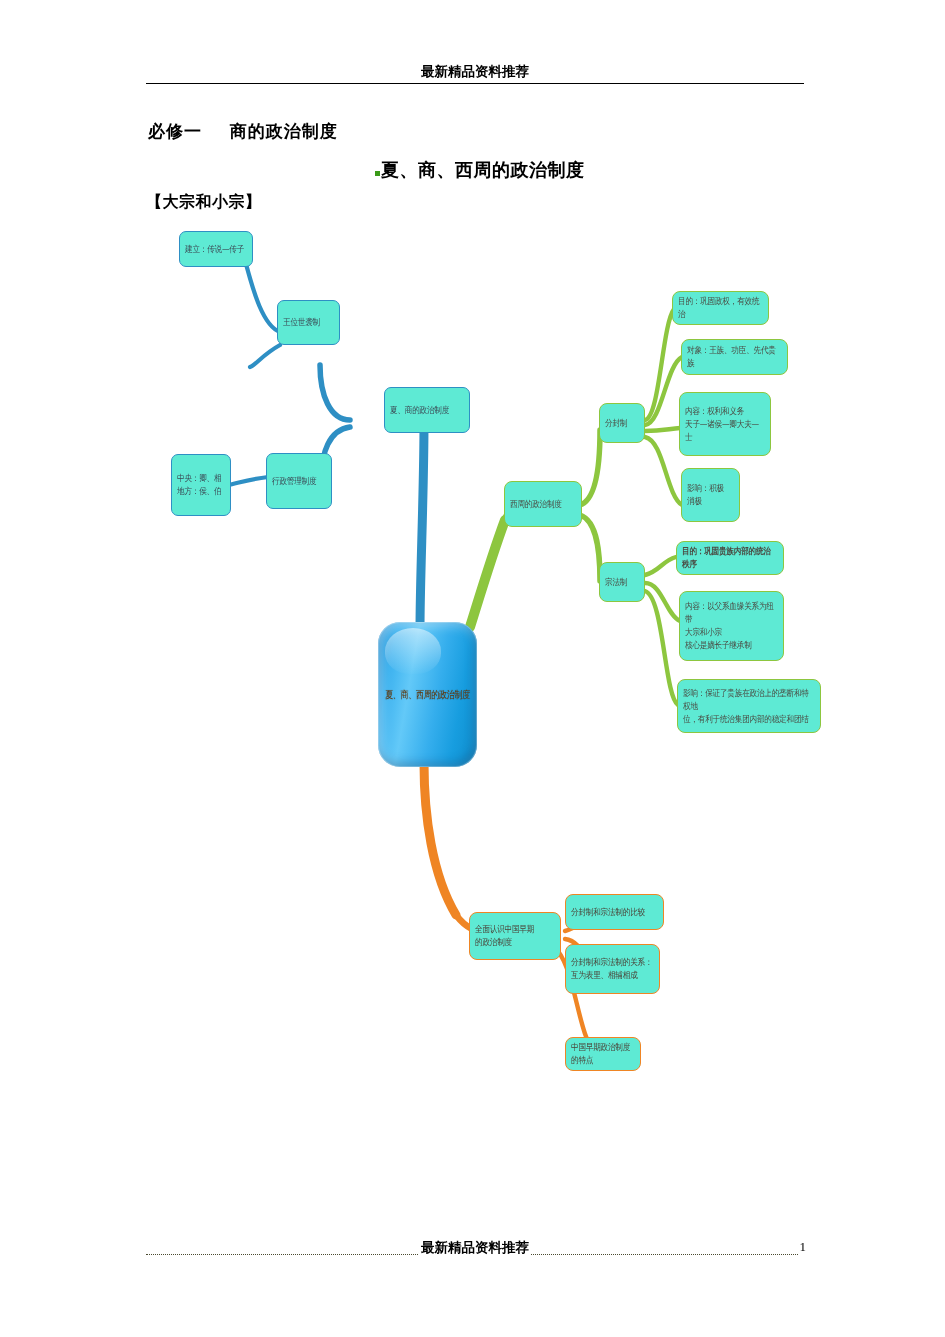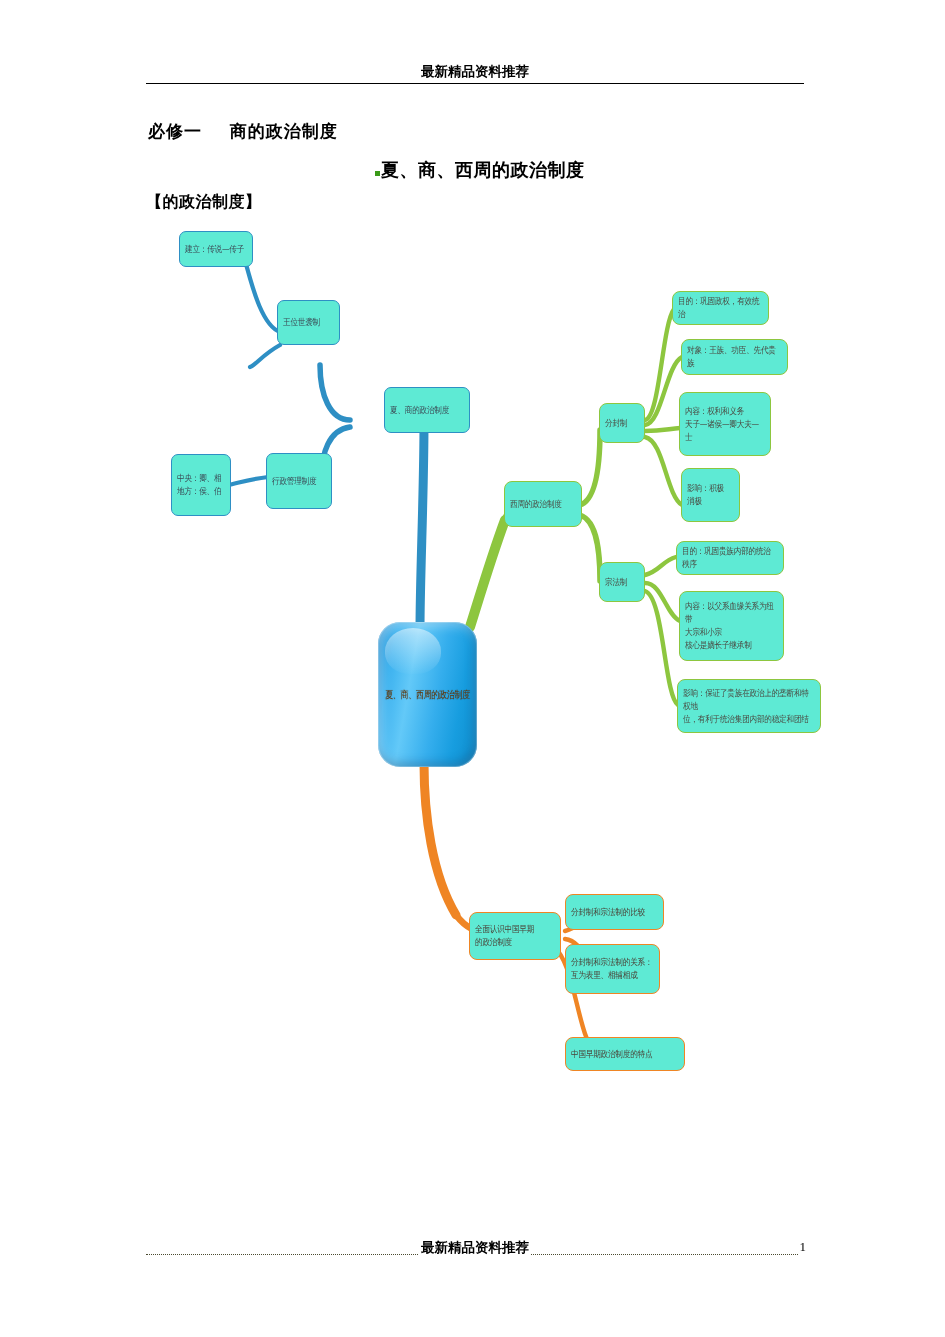--- a/index.html
+++ b/index.html
@@ -245,21 +245,21 @@
 <div id="page">
 
   <div class="doc-header">
     <div class="dotline"></div>
     <div class="solidline"></div>
     <div class="hdr-text"><span>最新精品资料推荐</span></div>
   </div>
 
   <div class="title-main">必修一    商的政治制度</div>
   <div class="title-sub"><span class="green-dot"></span><span>夏、商、西周的政治制度</span></div>
-  <div class="section-label">【的政治制度】</div>
+  <div class="section-label">【大宗和小宗】</div>
 
   <div id="mindmap">
 
     <svg width="945" height="920">
 
       <path d="M 420 415 C 420 360 424 280 424 205" fill="none" stroke="#2e8fc4" stroke-width="9" stroke-linecap="round"></path>
       <path d="M 424 205 C 424 196 424 190 424 185" fill="none" stroke="#2e8fc4" stroke-width="7" stroke-linecap="round"></path>
 
       <path d="M 350 205 C 330 205 320 180 320 150" fill="none" stroke="#2e8fc4" stroke-width="5.5" stroke-linecap="round" stroke-linejoin="round"></path>
 
@@ -347,21 +347,21 @@
 
     <div class="node green" style="left:681px; top:253px; width:59px; height:54px;">
       <span class="txt">影响：积极
 消极</span>
     </div>
 
     <div class="node green" style="left:599px; top:347px; width:46px; height:40px;">
       <span class="txt">宗法制</span>
     </div>
 
-    <div class="node green" style="left:676px; top:326px; width:108px; height:34px;">
+    <div class="node green" style="left:676px; top:326px; width:108px; height:34px;font-weight:bold;">
       <span class="txt">目的：巩固贵族内部的统治秩序</span>
     </div>
 
     <div class="node green" style="left:679px; top:376px; width:105px; height:70px;">
       <span class="txt">内容：以父系血缘关系为纽带
 大宗和小宗
 核心是嫡长子继承制</span>
     </div>
 
     <div class="node green" style="left:677px; top:464px; width:144px; height:54px;">
@@ -376,21 +376,21 @@
 
     <div class="node orange" style="left:565px; top:679px; width:99px; height:36px;">
       <span class="txt">分封制和宗法制的比较</span>
     </div>
 
     <div class="node orange" style="left:565px; top:729px; width:95px; height:50px;">
       <span class="txt">分封制和宗法制的关系：
 互为表里、相辅相成</span>
     </div>
 
-    <div class="node orange" style="left:565px; top:822px; width:120px; height:34px;">
+    <div class="node orange" style="left:565px; top:822px; width:76px; height:34px;">
       <span class="txt">中国早期政治制度的特点</span>
     </div>
 
   </div>
 
   <div class="doc-footer">
     <div class="dotline"></div>
     <div class="ftr-text"><span>最新精品资料推荐</span></div>
     <div class="pageno">1</div>
   </div>

